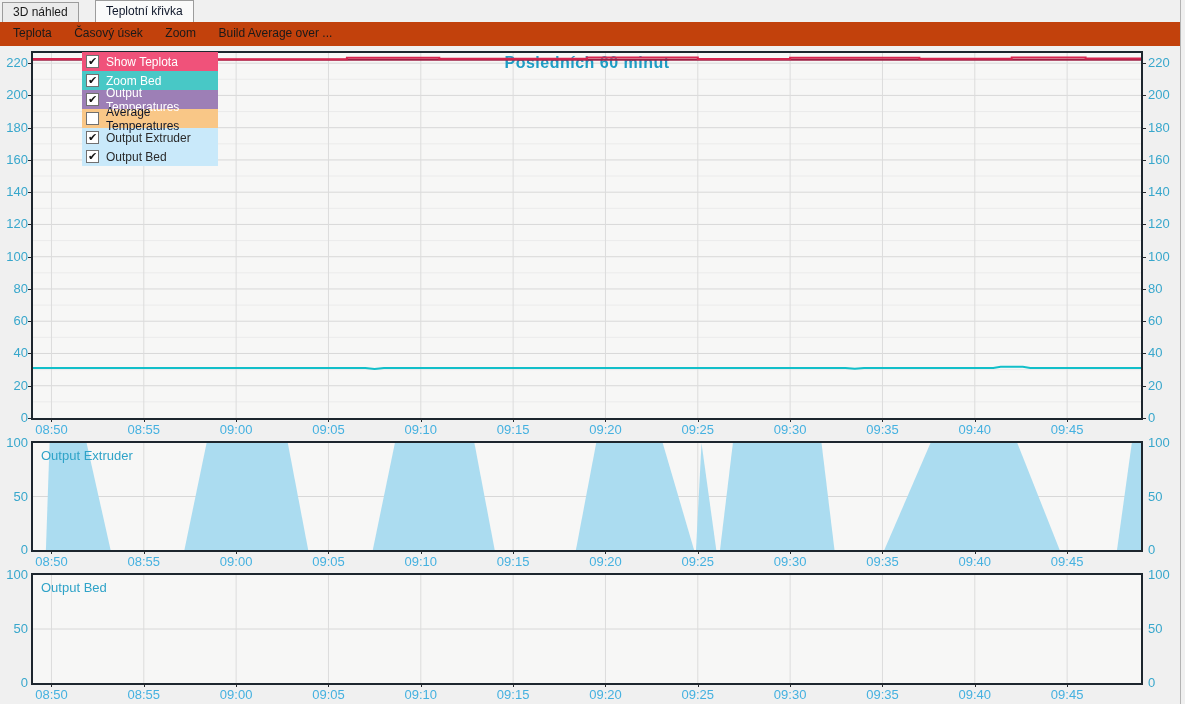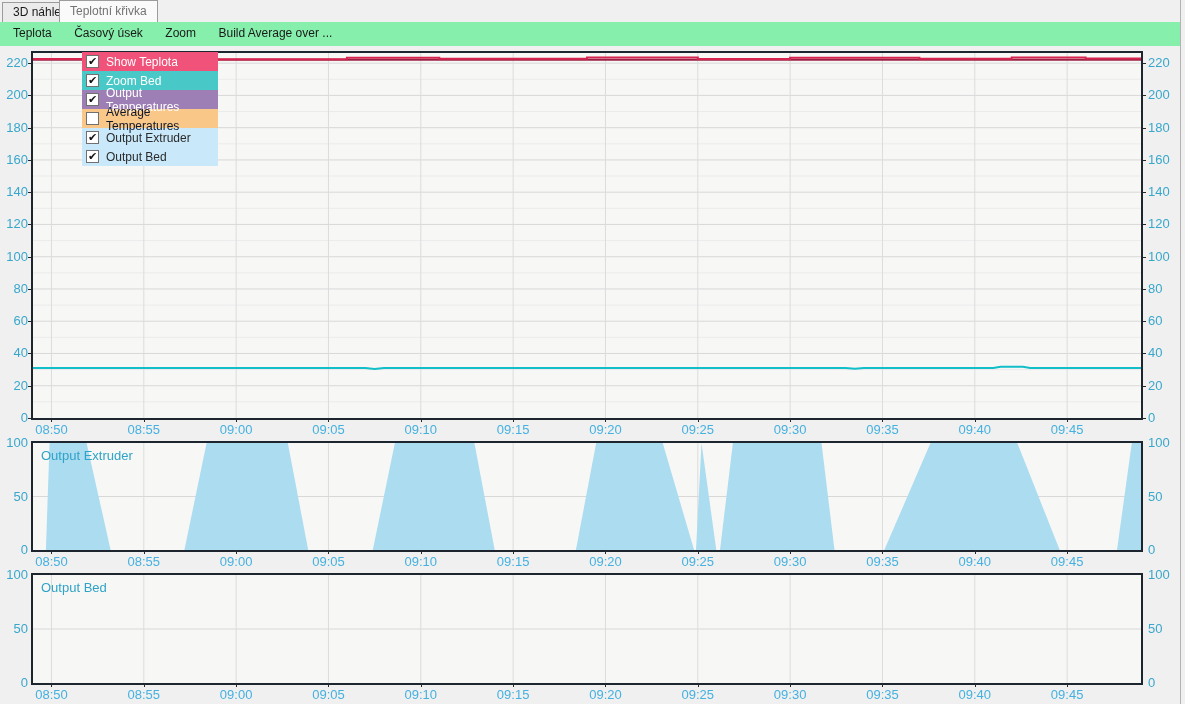--- a/index.html
+++ b/index.html
@@ -3,24 +3,24 @@
 <meta charset="utf-8">
 <style>
   * { margin:0; padding:0; box-sizing:border-box; }
   html,body { width:1185px; height:704px; overflow:hidden;
     font-family:"Liberation Sans", sans-serif; background:#f0f0f0; color:#1a1a1a; }
 
   
   #tabbar { position:absolute; left:0; top:0; width:1180px; height:22px; background:#f0f0f0; }
   .tab { position:absolute; top:2px; height:20px; line-height:19px; padding:0 10px;
          font-size:12px; background:#ebebeb; border:1px solid #9c9c9c; border-bottom:none; cursor:default; }
-  .tab.active { top:0; height:22px; line-height:21px; background:#fafafa; color:#737373; }
+  .tab.active { top:0; height:22px; line-height:21px; background:#fafafa; color:#0f172a;margin-left:36px; }
 
   
-  #menubar { position:absolute; left:0; top:22px; width:1180px; height:24px; background:#86efac; }
+  #menubar { position:absolute; left:0; top:22px; width:1180px; height:24px; background:#c2410c; }
   .menu-item { display:inline-block; padding:4px 9px 0 9px; font-size:12px; height:22px; }
   .menu-item:first-child { margin-left:4px; }
 
   
   .plot { position:absolute; left:31px; width:1112px; background:#f7f7f6;
           border:2px solid #1d262e; }
   .plot svg { position:absolute; left:0; top:0; pointer-events:none; }
   .svg-grid { z-index:1; }
   .chart-title { position:absolute; z-index:2; width:100%; text-align:center; top:1px;
                  font-size:16px; font-weight:bold; color:#1e9cc4; letter-spacing:.5px; }
@@ -49,20 +49,21 @@
 </div>
 
 <div id="menubar">
   <span class="menu-item">Teplota</span>
   <span class="menu-item">Časový úsek</span>
   <span class="menu-item">Zoom</span>
   <span class="menu-item">Build Average over ...</span>
 </div>
 
 <div id="main-plot" class="plot" style="top:51px; height:369px;">
+  <div class="chart-title">Posledních 60 minut</div>
 <svg width="1108" height="365" class="svg-grid">
       <line x1="0" x2="1108" y1="348.8709677419355" y2="348.8709677419355" stroke="#ebebeb" stroke-width="1"></line>
       <line x1="0" x2="1108" y1="332.741935483871" y2="332.741935483871" stroke="#d8d8d8" stroke-width="1"></line>
       <line x1="0" x2="1108" y1="316.61290322580646" y2="316.61290322580646" stroke="#ebebeb" stroke-width="1"></line>
       <line x1="0" x2="1108" y1="300.48387096774195" y2="300.48387096774195" stroke="#d8d8d8" stroke-width="1"></line>
       <line x1="0" x2="1108" y1="284.35483870967744" y2="284.35483870967744" stroke="#ebebeb" stroke-width="1"></line>
       <line x1="0" x2="1108" y1="268.2258064516129" y2="268.2258064516129" stroke="#d8d8d8" stroke-width="1"></line>
       <line x1="0" x2="1108" y1="252.0967741935484" y2="252.0967741935484" stroke="#ebebeb" stroke-width="1"></line>
       <line x1="0" x2="1108" y1="235.96774193548387" y2="235.96774193548387" stroke="#d8d8d8" stroke-width="1"></line>
       <line x1="0" x2="1108" y1="219.83870967741936" y2="219.83870967741936" stroke="#ebebeb" stroke-width="1"></line>

